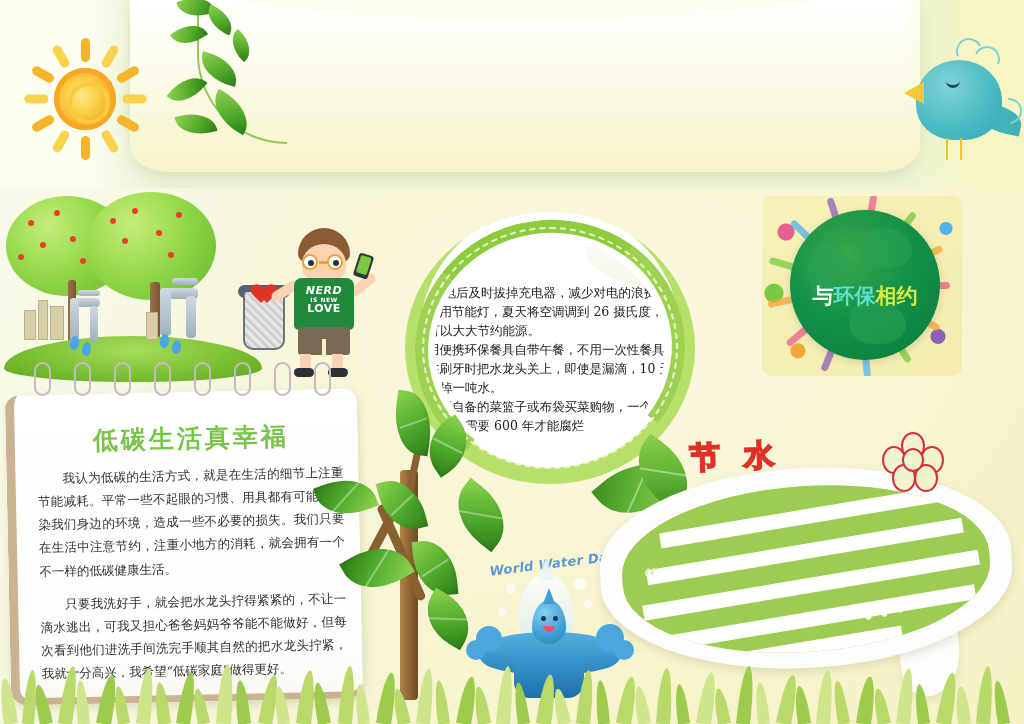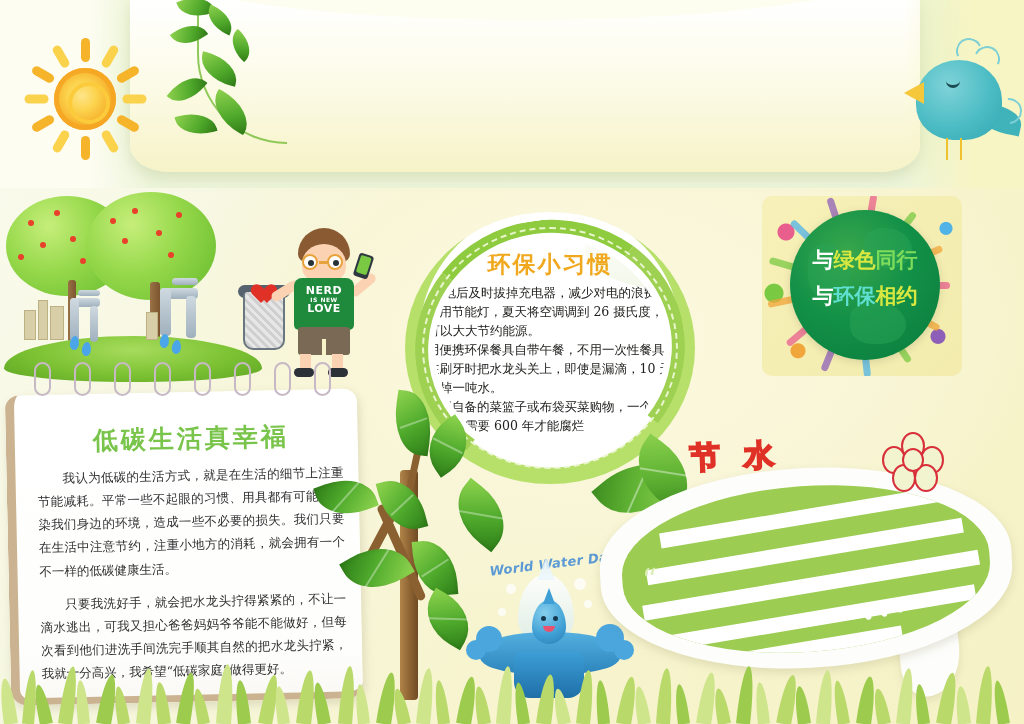--- a/index.html
+++ b/index.html
@@ -174,21 +174,21 @@
   .glasses i{ position:absolute; left:19px; top:7px; width:9px; height:2.5px; background:#e8a33c; }
   .pupil{ position:absolute; width:6px; height:6px; border-radius:50%; background:#273238; top:4px; left:4px; }
   .boy-shirt{
     position:absolute; left:26px; top:50px; width:60px; height:52px;
     background:#1f8a3c; border-radius:8px 8px 5px 5px;
   }
   .shirt-text{
     position:absolute; left:0; top:7px; width:60px; text-align:center;
     color:#fff; font-weight:700; line-height:1.08;
   }
-  .shirt-text .l1{ font-size:11px; letter-spacing:.5px; }
+  .shirt-text .l1{ font-size:11px; letter-spacing:.5px;font-style:italic; }
   .shirt-text .l2{ font-size:6px; letter-spacing:.5px; }
   .shirt-text .l3{ font-size:11px; letter-spacing:.5px; }
   .arm{ position:absolute; width:30px; height:10px; background:#fbd2b2; border-radius:6px; }
   .boy-shorts{
     position:absolute; left:30px; top:99px; width:52px; height:28px;
     background:#7a6a55; border-radius:4px 4px 3px 3px;
   }
   .boy-shorts:after{ content:""; position:absolute; left:24px; top:12px; width:4px; height:16px; background:#f6f3c8; }
   .leg{ position:absolute; width:11px; height:18px; background:#fbd2b2; top:126px; }
   .shoe{ position:absolute; width:20px; height:9px; background:#2c3138; border-radius:5px; top:140px; }
@@ -554,21 +554,20 @@
     <div class="shoe" style="left:26px"></div>
     <div class="shoe" style="left:60px"></div>
   </div>
 
   <div class="circle-wrap">
     <div class="circle-outer"></div>
     <div class="circle-road"></div>
     <div class="road-dash"></div>
     <div class="circle-inner">
       <div class="circle-decor-hill"></div>
-      <div class="circle-title">环保小习惯</div>
       <ul class="circle-list">
         <li>1.  充电后及时拔掉充电器，减少对电的浪费。</li>
         <li>2.采用节能灯，夏天将空调调到 26 摄氏度，这样可以大大节约能源。</li>
         <li>3.用便携环保餐具自带午餐，不用一次性餐具。</li>
         <li>4.在刷牙时把水龙头关上，即使是漏滴，10 天就能漏掉一吨水。</li>
         <li>　5.用自备的菜篮子或布袋买菜购物，一个一次性塑料袋需要 600 年才能腐烂</li>
       </ul>
       <div class="circle-mask"></div>
     </div>
   </div>
@@ -587,23 +586,20 @@
       <div class="spoke" style="background:#4fb3e8;transform:rotate(224deg)"></div>
       <div class="spoke" style="background:#8d5fb8;transform:rotate(252deg)"></div>
       <div class="spoke" style="background:#e85f8e;transform:rotate(280deg)"></div>
       <div class="spoke" style="background:#7ac943;transform:rotate(308deg)"></div>
       <div class="spoke" style="background:#f0a63a;transform:rotate(336deg)"></div>
     </div>
     <div class="globe">
       <div class="continent" style="left:18px;top:34px;width:42px;height:54px"></div>
       <div class="continent" style="left:74px;top:18px;width:48px;height:40px"></div>
       <div class="continent" style="left:60px;top:92px;width:56px;height:42px"></div>
-      <div class="globe-l1">
-        <span class="c-w">与</span><span class="c-y">绿色</span><span class="c-g">同行</span>
-      </div>
       <div class="globe-l2">
         <span class="c-w">与</span><span class="c-c">环保</span><span class="c-y">相约</span>
       </div>
     </div>
   </div>
 
   <div class="notebook">
     <div class="nb-title">低碳生活真幸福</div>
     <div class="nb-body">
       <p>我认为低碳的生活方式，就是在生活的细节上注重节能减耗。平常一些不起眼的习惯、用具都有可能会污染我们身边的环境，造成一些不必要的损失。我们只要在生活中注意节约，注重小地方的消耗，就会拥有一个不一样的低碳健康生活。</p>

